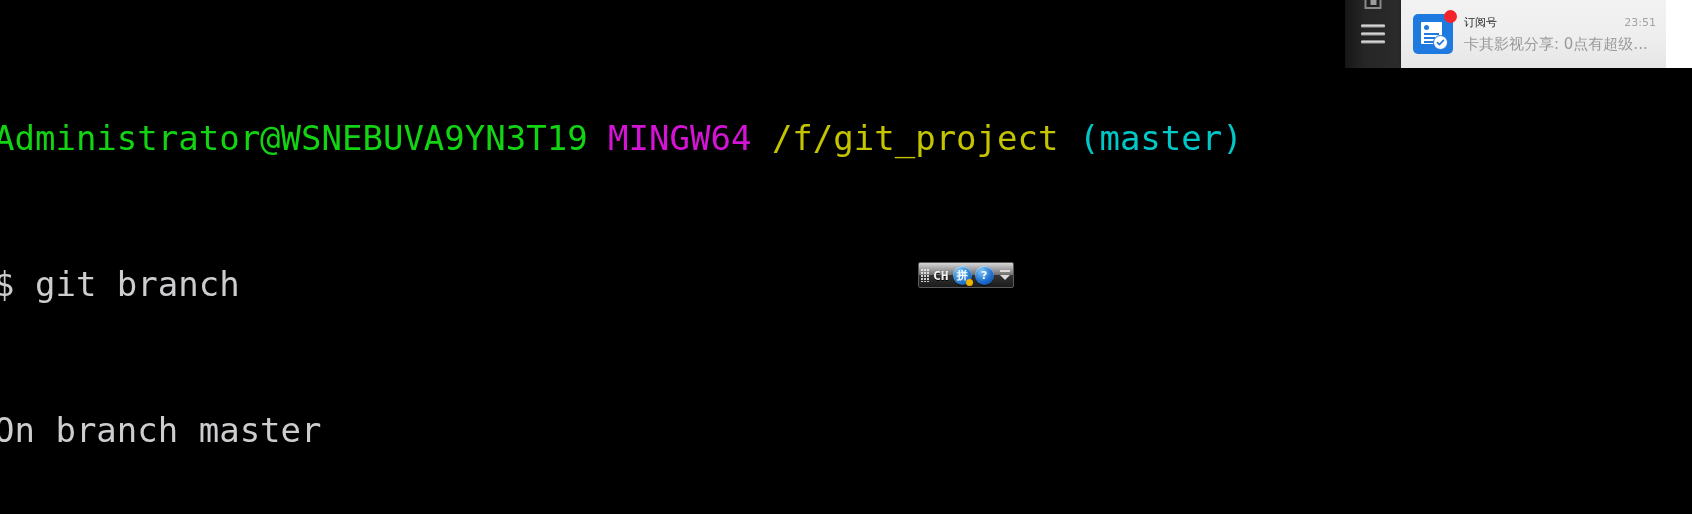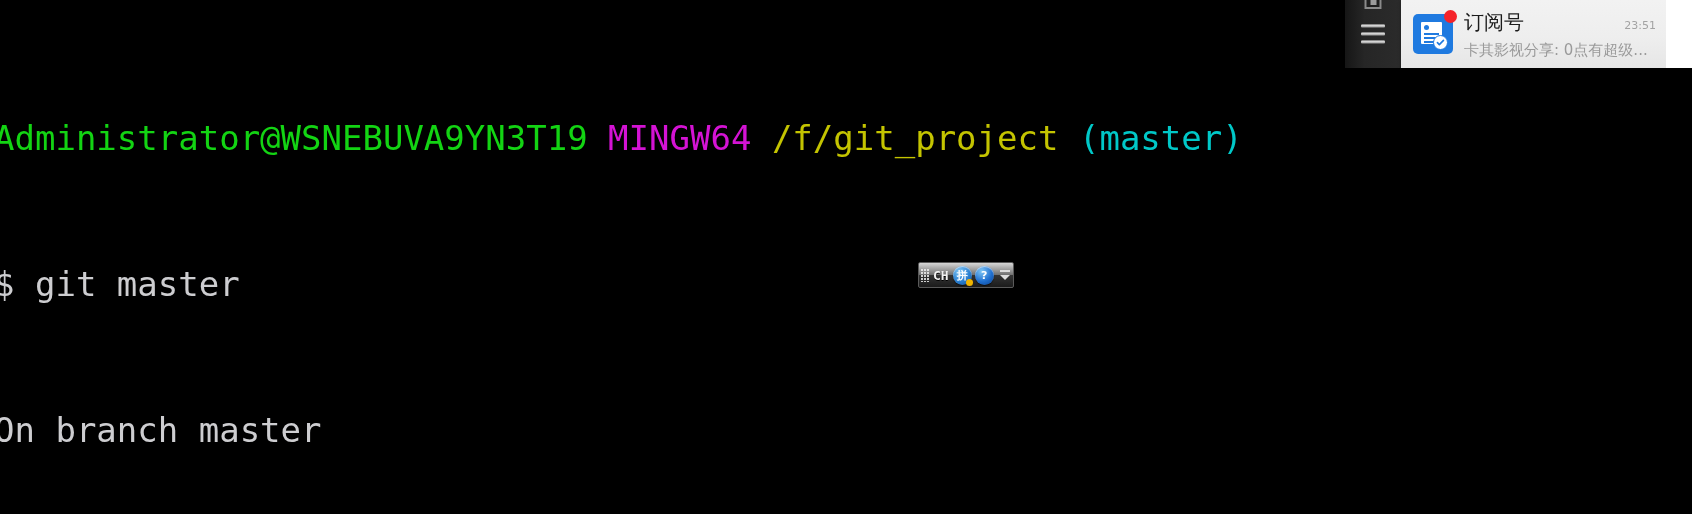--- a/index.html
+++ b/index.html
@@ -264,21 +264,21 @@
     justify-content: center;
     gap: 5px;
   }
   #toast-row1 {
     display: flex;
     align-items: baseline;
     justify-content: space-between;
   }
   #toast-title {
     font-family: "DejaVu Sans", "Liberation Sans", sans-serif;
-    font-size: 20px;
+    font-size: 11px;
     color: #1b1b1b;
     white-space: nowrap;
   }
   #toast-time {
     font-family: "DejaVu Sans", "Liberation Sans", sans-serif;
     font-size: 11px;
     color: #a3a3a3;
     white-space: nowrap;
     padding-left: 8px;
   }
@@ -302,21 +302,21 @@
   }
 </style>
 </head>
 <body>
 
 <div id="terminal">
   <div id="term-lines">
 
     <div class="tline"><span class="c-green">Administrator@WSNEBUVA9YN3T19</span><span class="c-white"> </span><span class="c-magenta">MINGW64</span><span class="c-white"> </span><span class="c-yellow">/f/git_project</span><span class="c-white"> </span><span class="c-cyan">(master)</span></div>
 
-    <div class="tline"><span class="c-white">$ </span><span class="c-white">git master</span></div>
+    <div class="tline"><span class="c-white">$ </span><span class="c-white">git branch</span></div>
 
     <div class="tline">On branch master</div>
 
     
 
     
 
     
 
     

